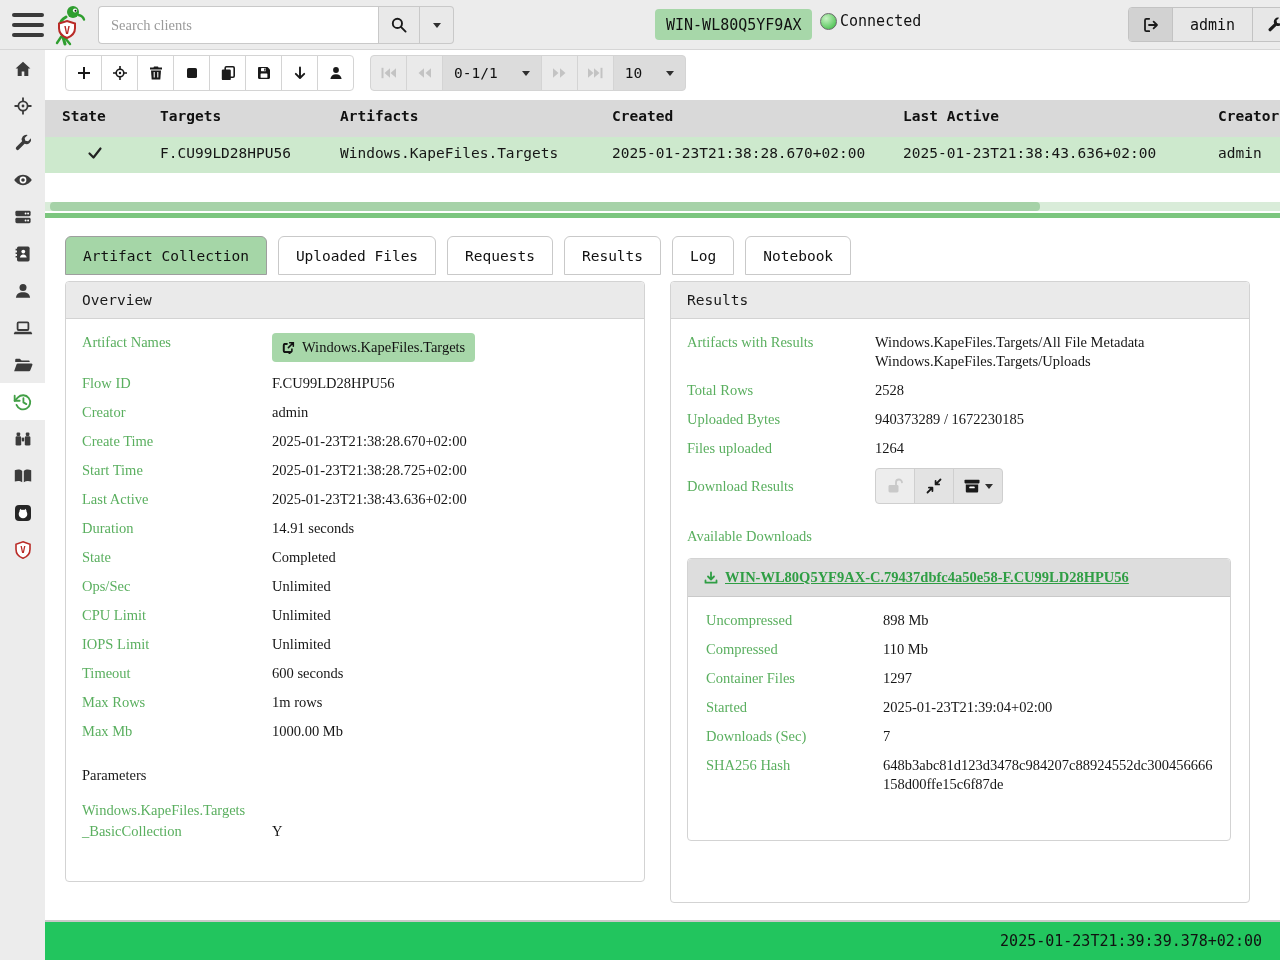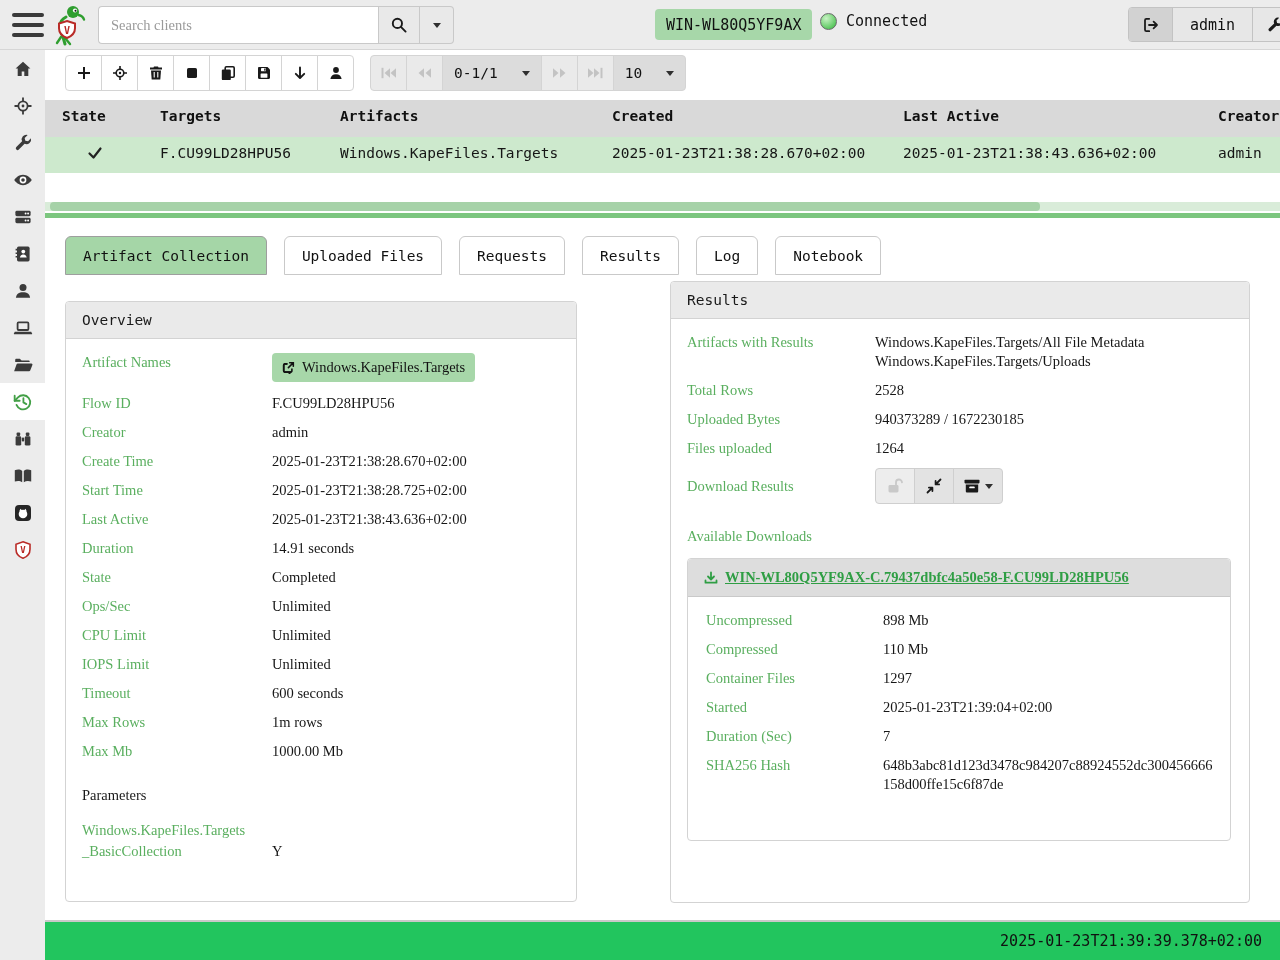--- a/index.html
+++ b/index.html
@@ -12,21 +12,21 @@
   .hamburger { left:12px; top:13px; width:32px; height:24px; display:flex; flex-direction:column; justify-content:space-between; cursor:pointer; }
   .hamburger span { display:block; height:4px; background:#3a3a3a; border-radius:2px; }
   .logo { left:52px; top:4px; }
   .search-group { left:98px; top:6px; height:38px; display:flex;font-family:Liberation Serif, serif; }
   .search-input { width:280px; height:38px; border:1px solid #c9c9c9; border-right:none; border-radius:4px 0 0 4px; background:#fff; padding:0 12px; font:inherit; color:#333; }
   .search-input::placeholder { color:#9a9a9a; }
   .search-btn { width:42px; height:38px; background:#e9e9e9; border:1px solid #c9c9c9; display:flex; align-items:center; justify-content:center; }
   .search-caret-btn { width:34px; height:38px; background:#e9e9e9; border:1px solid #c9c9c9; border-left:none; border-radius:0 4px 4px 0; display:flex; align-items:center; justify-content:center; }
   .caret { width:0; height:0; border-left:4.5px solid transparent; border-right:4.5px solid transparent; border-top:5px solid #2f2f2f; }
   .client-badge { left:655px; top:9px; height:31px; background:#a7d7a9; border-radius:4px; display:flex; align-items:center; padding:0 11px; color:#111; font-size:15px; }
-  .conn { left:820px; top:12px; display:flex; align-items:center; gap:9px; }
+  .conn { left:820px; top:12px; display:flex; align-items:center; gap:3px; }
   .conn-dot { width:17px; height:17px; border-radius:50%; border:1.5px solid #6a6a6a; background:radial-gradient(circle at 35% 30%, #c8f3c4, #58c75c 75%); }
   .conn-label { font-size:15px; color:#111; }
   .user-group { left:1128px; top:7px; height:35px; display:flex; border:1px solid #c3c3c3; border-radius:4px; overflow:hidden; }
   .user-seg { display:flex; align-items:center; justify-content:center; height:100%; }
   .seg-logout { width:44px; background:#d2d2d2; border-right:1px solid #c3c3c3; }
   .seg-admin { padding:0 17px; background:#e7e7e7; border-right:1px solid #c3c3c3; font-size:15px; color:#111; }
   .seg-wrench { width:44px; background:#e7e7e7; }
 
   
   .sidebar { left:0; top:50px; width:45px; height:910px; background:#ececec; }
@@ -49,26 +49,26 @@
   .trow .tc { position:absolute; top:8px; color:#151515; }
 
   
   .hscroll { left:45px; top:202px; width:1235px; height:9px; background:#d9ecd9; }
   .hthumb { position:absolute; left:5px; top:0; width:990px; height:9px; background:#a6d2a8; border-radius:4px; }
   .divider { left:45px; top:213px; width:1235px; height:5px; background:#7cc67f; }
 
   
   .panel { left:45px; top:218px; width:1235px; height:702px; background:#fff; }
   .tabs { left:65px; top:236px; display:flex; }
-  .tab { height:39px; display:flex; align-items:center; padding:7px 17px; background:#fff; border:1px solid #c9c9c9; border-radius:6px 6px 0 0; margin-right:17px; color:#111; cursor:pointer; }
+  .tab { height:39px; display:flex; align-items:center; padding:7px 17px; background:#fff; border:1px solid #c9c9c9; border-radius:6px 6px 0 0; margin-right:11px; color:#111; cursor:pointer; }
   .tab.active { background:#a5d6a7; border-color:#9e9e9e; }
 
   .card { background:#fff; border:1px solid #d3d3d3; border-radius:4px; }
   .card-h { height:37px; background:#eaeaea; border-bottom:1px solid #d3d3d3; border-radius:4px 4px 0 0; display:flex; align-items:center; padding:0 16px; color:#1a1a1a; }
-  .card-overview { left:65px; top:281px; width:512px; height:601px;margin-top:20px; }
+  .card-overview { left:65px; top:281px; width:580px; height:601px; }
   .card-results { left:670px; top:281px; width:580px; height:622px; }
   .card-body { padding:14px 16px 0 16px;font-family:Liberation Serif, serif; }
   .frow { display:flex; margin-bottom:10px; line-height:19px; }
   .flabel { width:190px; flex-shrink:0; color:#5aaf5f; }
   .fval { color:#161616; word-break:break-word; }
   .card-results .flabel { width:188px; }
   .art-badge { display:inline-flex; align-items:center; gap:7px; background:#a7d7a9; border-radius:4px; padding:5px 10px; color:#111; cursor:pointer; }
   .params-title { margin:26px 0 16px 0; color:#1a1a1a; }
   .param-art { color:#5aaf5f; line-height:21px; }
   .param-row { display:flex; line-height:21px; }
@@ -547,21 +547,21 @@
           </div>
         <div class="frow">
             <div class="flabel">Container Files</div>
             <div class="fval">1297</div>
           </div>
         <div class="frow">
             <div class="flabel">Started</div>
             <div class="fval">2025-01-23T21:39:04+02:00</div>
           </div>
         <div class="frow">
-            <div class="flabel">Duration (Sec)</div>
+            <div class="flabel">Downloads (Sec)</div>
             <div class="fval">7</div>
           </div>
         <div class="frow">
             <div class="flabel">SHA256 Hash</div>
             <div class="fval sha">648b3abc81d123d3478c984207c88924552dc300456666158d00ffe15c6f87de</div>
           </div>
       </div>
     </div>
   </div>
 </div>

